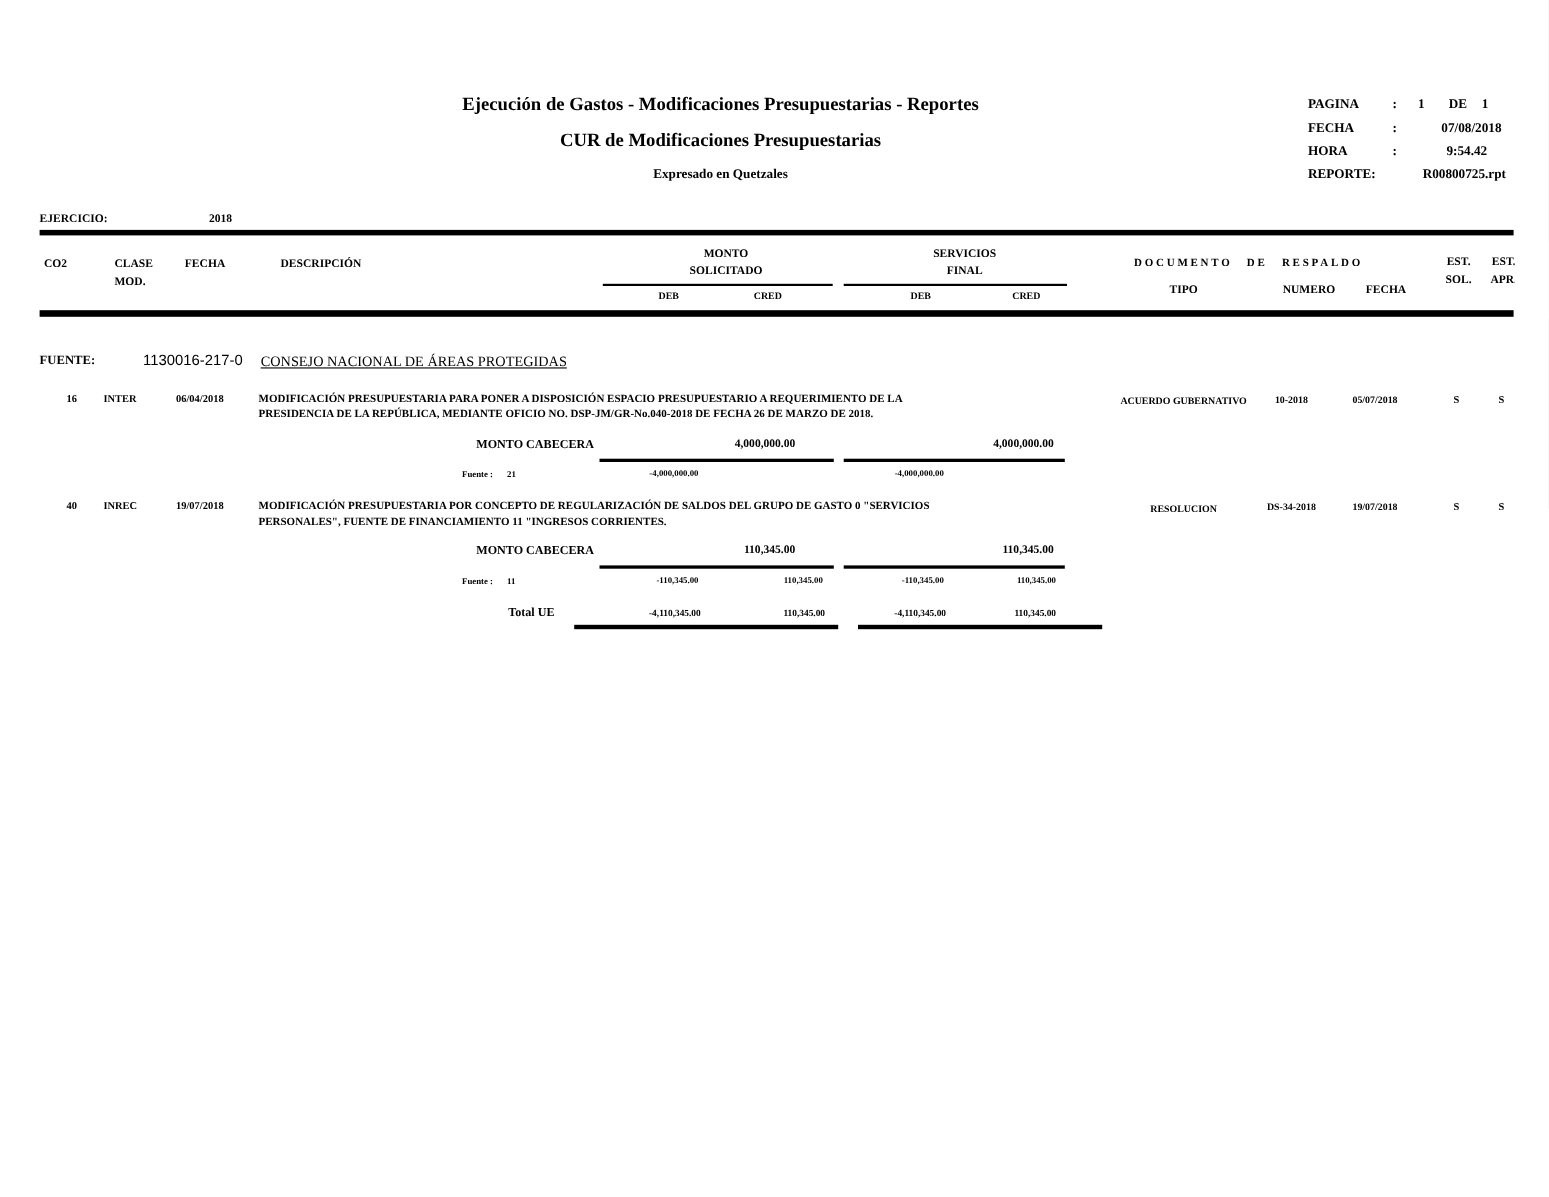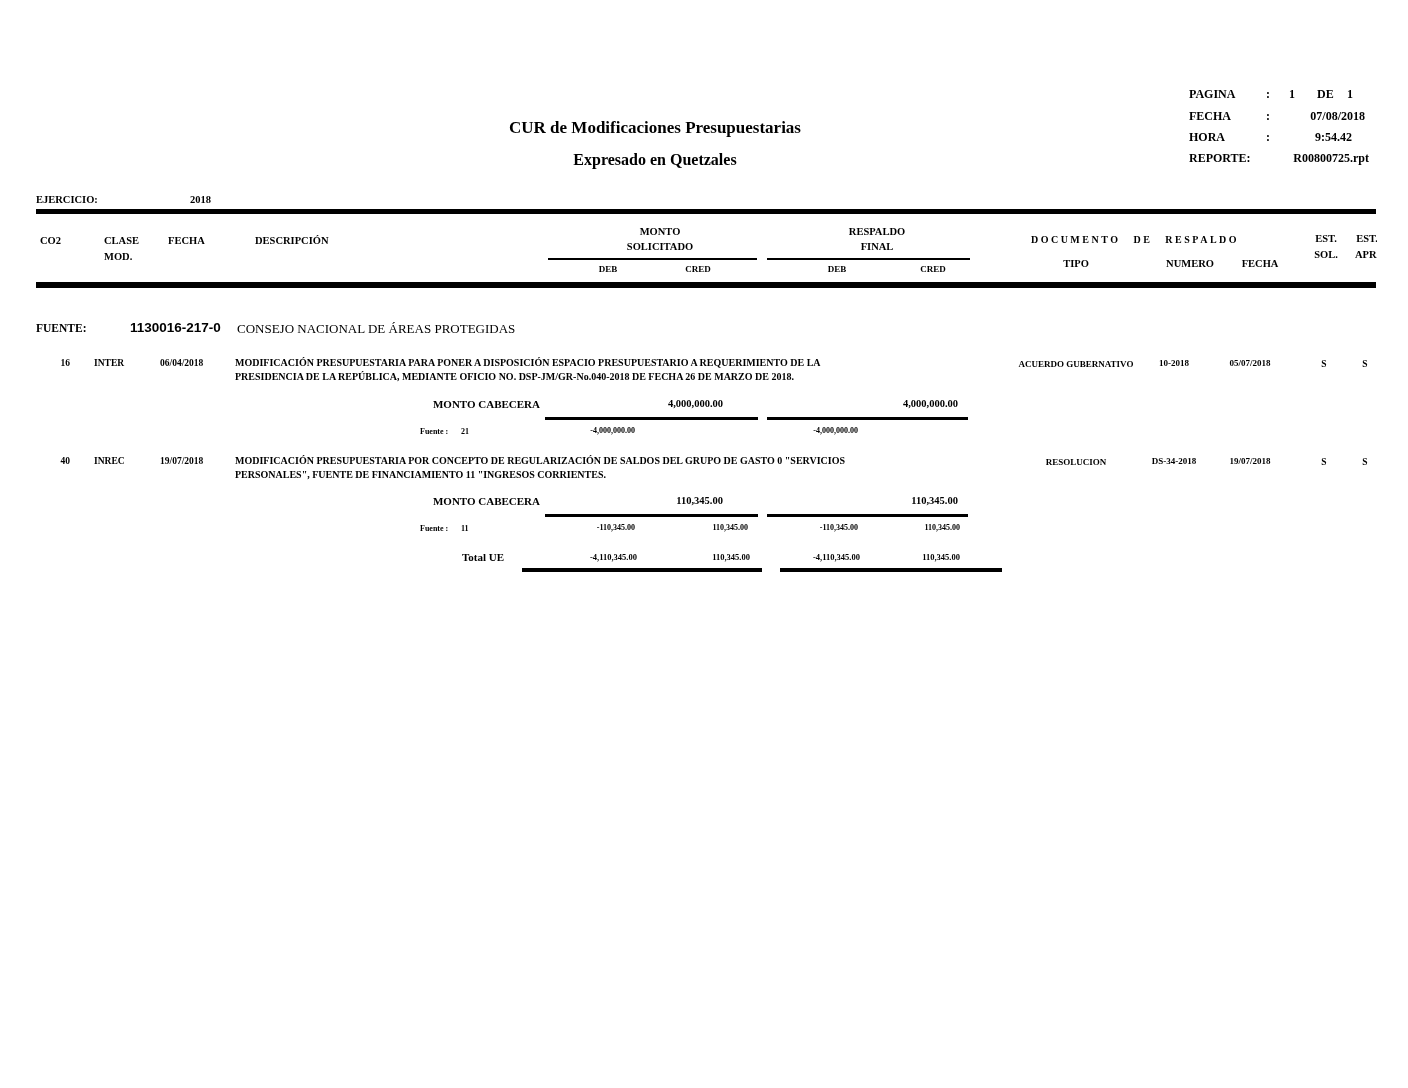--- a/index.html
+++ b/index.html
@@ -10,41 +10,42 @@
     background: #ffffff;
     overflow: hidden;
     font-family: "Liberation Serif", serif;
     color: #000000;
   }
   .abs { position: absolute; white-space: nowrap; }
   .cx  { transform: translateX(-50%); }
   .rule { position: absolute; background: #000000; }
 
   .title   { font-size: 17px; font-weight: 700; }
-  .sub     { font-size: 16px; font-weight: 700; }
+  .sub     { font-size: 12px; font-weight: 700; }
   .meta    { font-size: 12px; font-weight: 700; }
   .colhdr  { font-size: 10.5px; font-weight: 700; }
   .debcred { font-size: 9px;  font-weight: 700; }
   .docresp { font-size: 10px; font-weight: 700; letter-spacing: 2.5px; word-spacing: 8px; }
   .cell    { font-size: 9.5px; font-weight: 700; }
   .desc    { font-size: 10px; font-weight: 700; white-space: normal; line-height: 14px; }
   .tipo    { font-size: 9px; font-weight: 700; white-space: normal; line-height: 14px; text-align: center; }
   .cabec   { font-size: 11px;  font-weight: 700; }
   .amt     { font-size: 10.5px; font-weight: 700; }
   .famt    { font-size: 8px;   font-weight: 700; }
   .tamt    { font-size: 8.5px; font-weight: 700; }
   .entlbl  { font-size: 11.5px; font-weight: 700; }
-  .entcode { font-size: 13.5px; font-weight: 700; font-family: "Liberation Sans", sans-serif; }
-  .entname { font-size: 13px; font-weight: 400; }
+  .entcode { font-size: 13.5px; font-weight: 400; font-family: "Liberation Sans", sans-serif; }
+  .entname { font-size: 13px; font-weight: 400; text-decoration: underline; }
 </style>
 </head>
 <body>
 
 <div class="page">
 
+  <div class="abs cx title" style="left:655px; top:85px;">Ejecución de Gastos - Modificaciones Presupuestarias - Reportes</div>
   <div class="abs cx title" style="left:655px; top:118px;">CUR de Modificaciones Presupuestarias</div>
   <div class="abs cx sub" style="left:655px; top:151px;">Expresado en Quetzales</div>
 
   <div class="abs meta" style="left:1189px; top:87px;">PAGINA</div>
   <div class="abs meta" style="left:1266px; top:87px;">:</div>
   <div class="abs meta" style="left:1289px; top:87px;">1</div>
   <div class="abs meta" style="left:1317px; top:87px;">DE</div>
   <div class="abs meta" style="left:1347px; top:87px;">1</div>
 
   <div class="abs meta" style="left:1189px; top:109px;">FECHA</div>
@@ -69,21 +70,21 @@
   <div class="abs colhdr" style="left:104px; top:251px;">MOD.</div>
   <div class="abs colhdr" style="left:168px; top:235px;">FECHA</div>
   <div class="abs colhdr" style="left:255px; top:235px;">DESCRIPCIÓN</div>
 
   <div class="abs cx colhdr" style="left:660px; top:226px;">MONTO</div>
   <div class="abs cx colhdr" style="left:660px; top:241px;">SOLICITADO</div>
   <div class="rule" style="left:548px; top:258px; width:209px; height:2px;"></div>
   <div class="abs cx debcred" style="left:608px; top:264px;">DEB</div>
   <div class="abs cx debcred" style="left:698px; top:264px;">CRED</div>
 
-  <div class="abs cx colhdr" style="left:877px; top:226px;">RESPALDO</div>
+  <div class="abs cx colhdr" style="left:877px; top:226px;">SERVICIOS</div>
   <div class="abs cx colhdr" style="left:877px; top:241px;">FINAL</div>
   <div class="rule" style="left:767px; top:258px; width:203px; height:2px;"></div>
   <div class="abs cx debcred" style="left:837px; top:264px;">DEB</div>
   <div class="abs cx debcred" style="left:933px; top:264px;">CRED</div>
 
   <div class="abs cx docresp" style="left:1135px; top:234px;">DOCUMENTO DE RESPALDO</div>
   <div class="abs cx colhdr" style="left:1076px; top:258px;">TIPO</div>
   <div class="abs cx colhdr" style="left:1190px; top:258px;">NUMERO</div>
   <div class="abs cx colhdr" style="left:1260px; top:258px;">FECHA</div>
 

